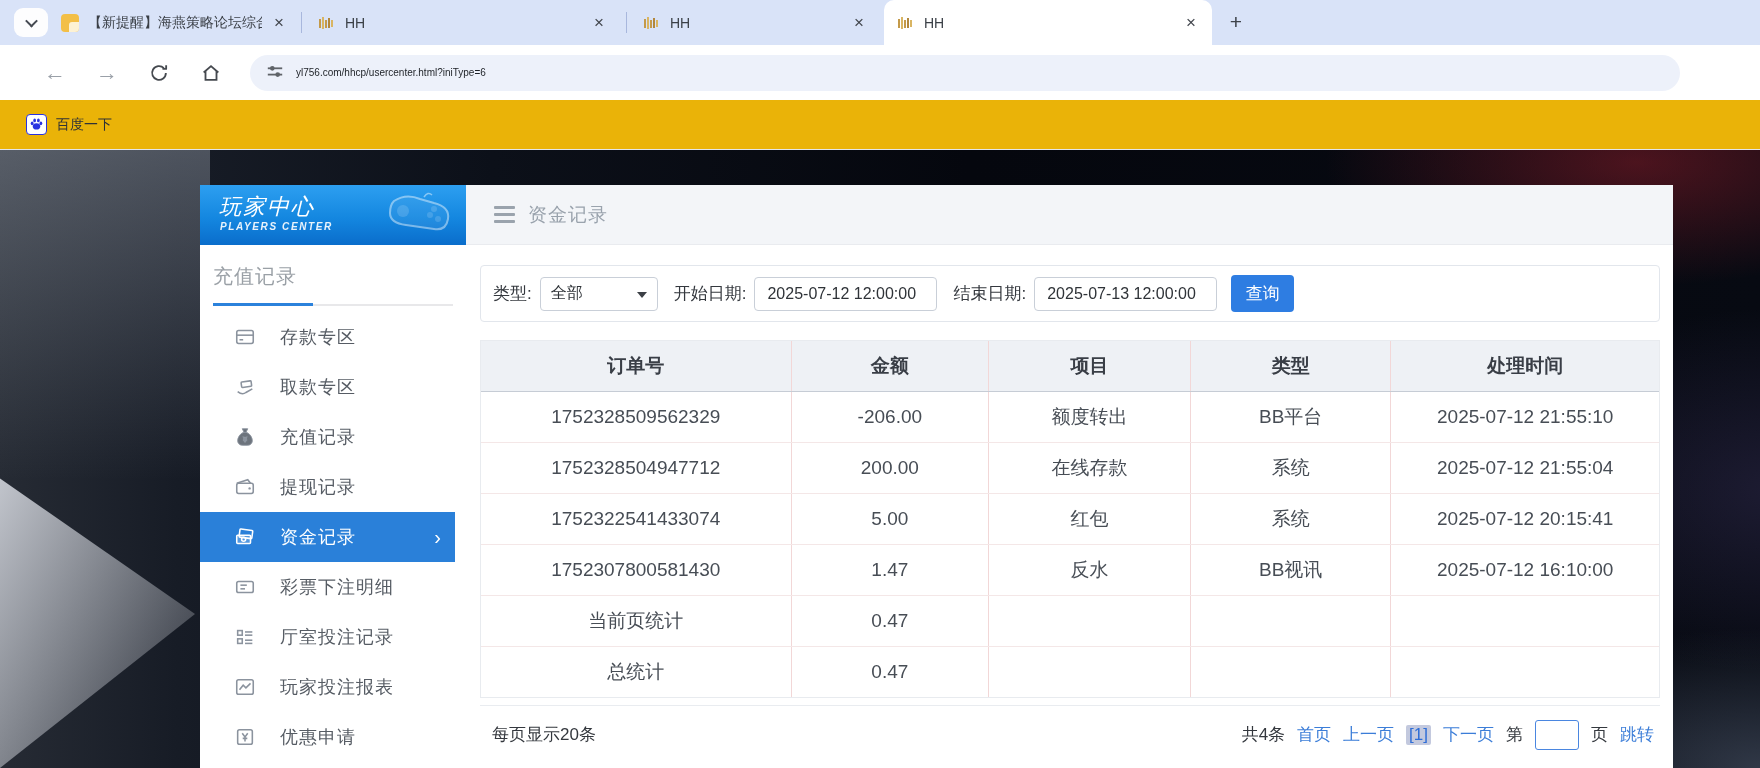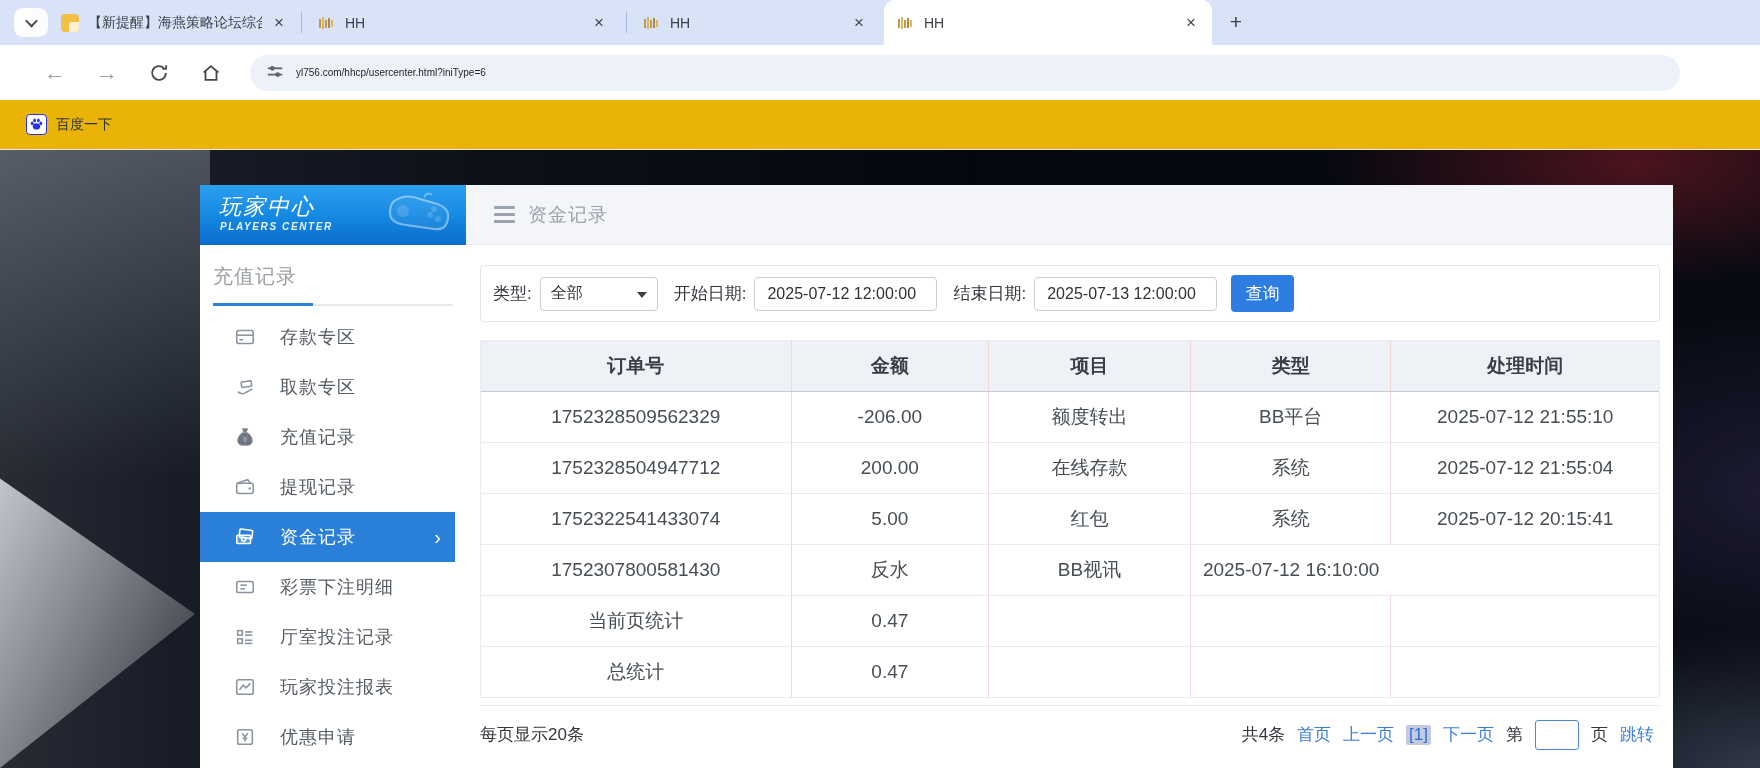--- a/index.html
+++ b/index.html
@@ -82,21 +82,21 @@
 
   .table { position:absolute; left:14px; top:95px; width:1180px; border:1px solid #e8ebef; }
   .tr { display:grid; grid-template-columns:26.36% 16.78% 17.12% 17.03% auto; border-bottom:1px solid #f4e7e7; }
   .tr:last-child { border-bottom:none; }
   .td { height:50px; line-height:50px; text-align:center; font-size:19px; color:#474d55; border-right:1px solid #f2d7d7; overflow:hidden; white-space:nowrap; }
   .td:last-child { border-right:none; }
   .thead { background:#eef1f5; border-bottom:1px solid #c6ccd5; }
   .thead .td { font-weight:bold; color:#393e46; }
 
   .pagebar { position:absolute; left:14px; top:460px; width:1180px; height:58px; border-top:1px solid #e9ecf0; display:flex; align-items:center; justify-content:space-between; }
-  .pp-left { font-size:17px; color:#34383e; }
+  .pp-left { font-size:17px; color:#34383e; margin-left:12px; }
   .pp-right { display:flex; align-items:center; gap:12px; margin-right:6px; font-size:17px; color:#34383e; }
   .plink { color:#3b7dd8; text-decoration:none; }
   .pcur { background:#c3c9de; color:#2f6ed6; padding:0 3px; border-radius:2px; }
   .jump-input { width:44px; height:30px; border:1.5px solid #4a86e0; border-radius:3px; font-size:16px; text-align:center; font-family:inherit; }
 </style>
 </head>
 <body>
 
 <div class="stage">
 
@@ -379,20 +379,21 @@
         </div>
         <div class="tr">
           <div class="td">1752322541433074</div>
           <div class="td">5.00</div>
           <div class="td">红包</div>
           <div class="td">系统</div>
           <div class="td">2025-07-12 20:15:41</div>
         </div>
         <div class="tr">
           <div class="td">1752307800581430</div>
+          <div class="td">1.47</div>
           <div class="td">反水</div>
           <div class="td">BB视讯</div>
           <div class="td">2025-07-12 16:10:00</div>
         </div>
         <div class="tr">
           <div class="td">当前页统计</div>
           <div class="td">0.47</div>
           <div class="td"></div>
           <div class="td"></div>
           <div class="td"></div>

